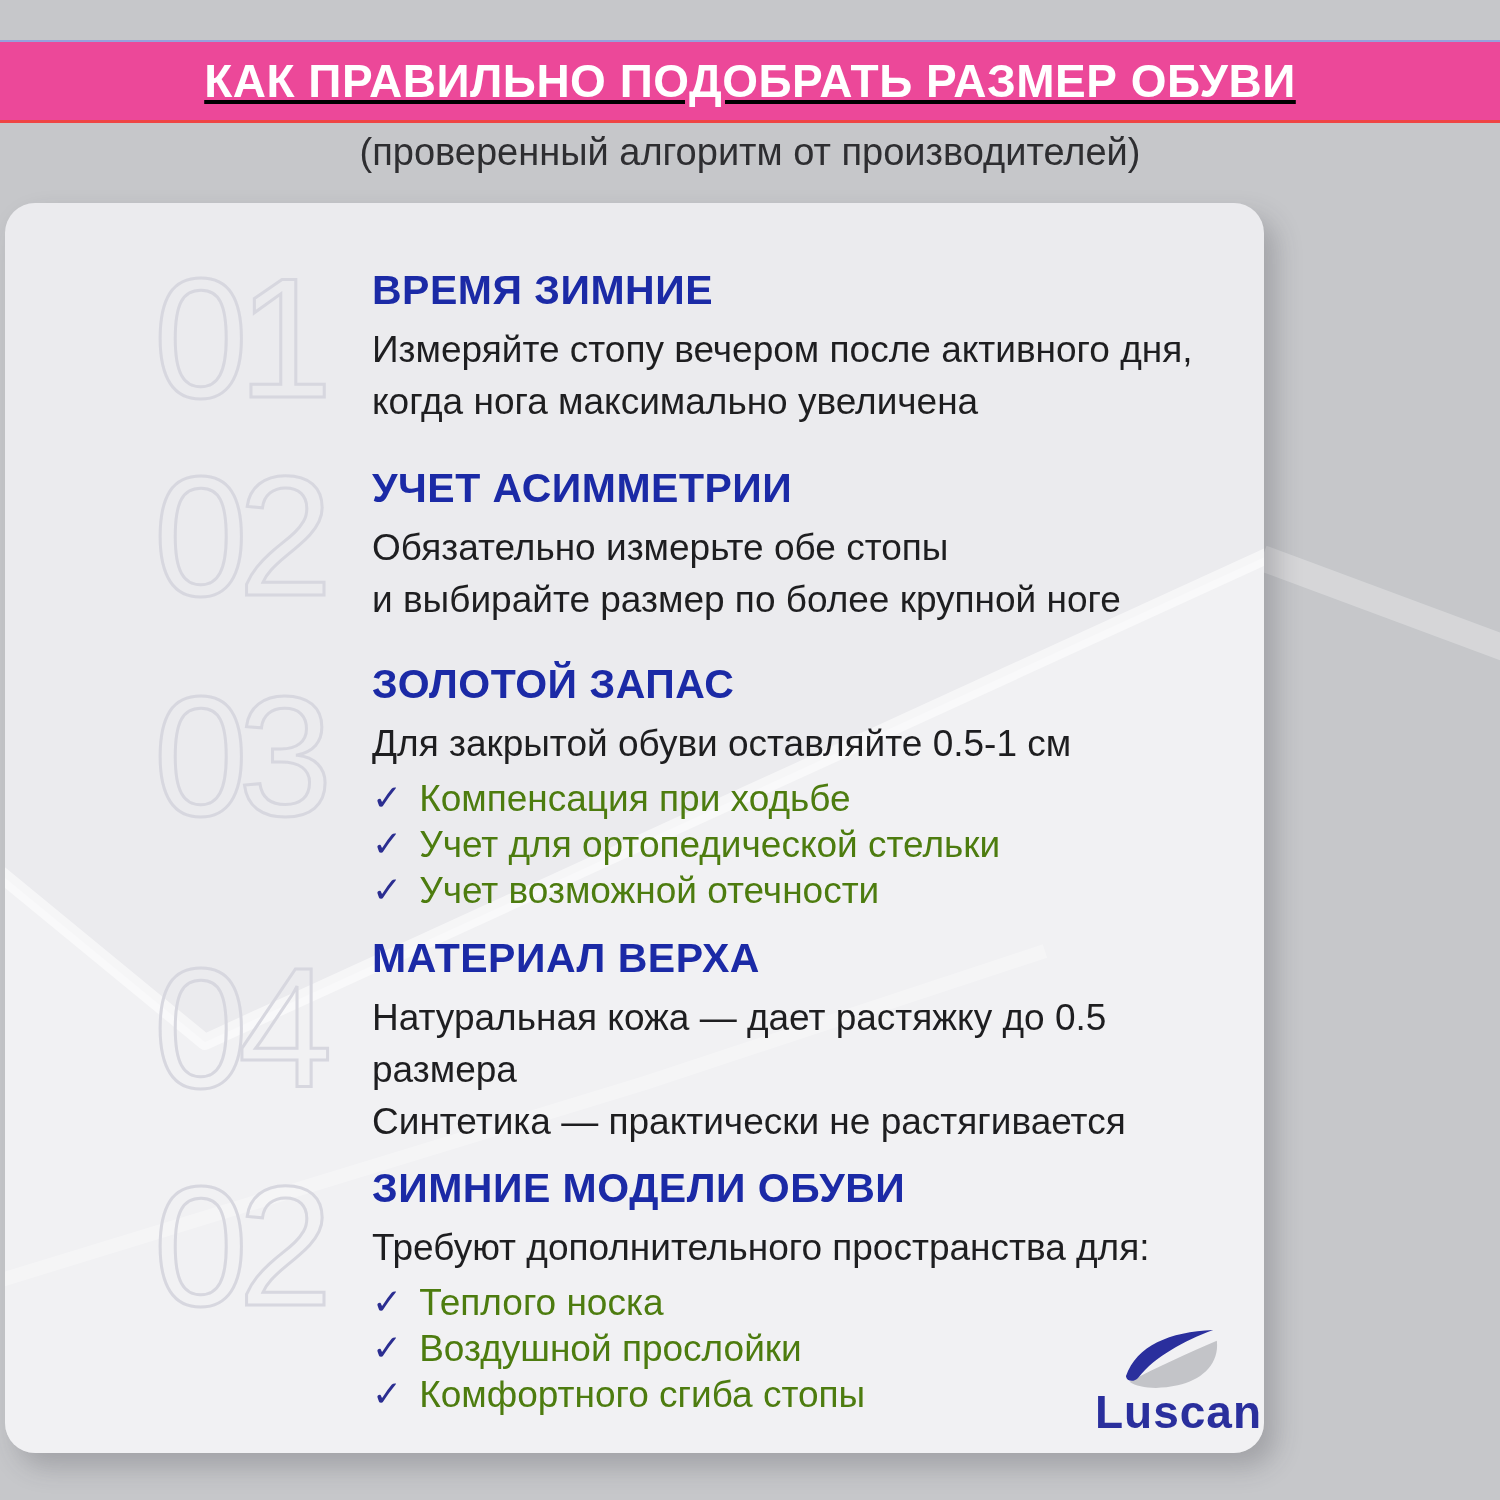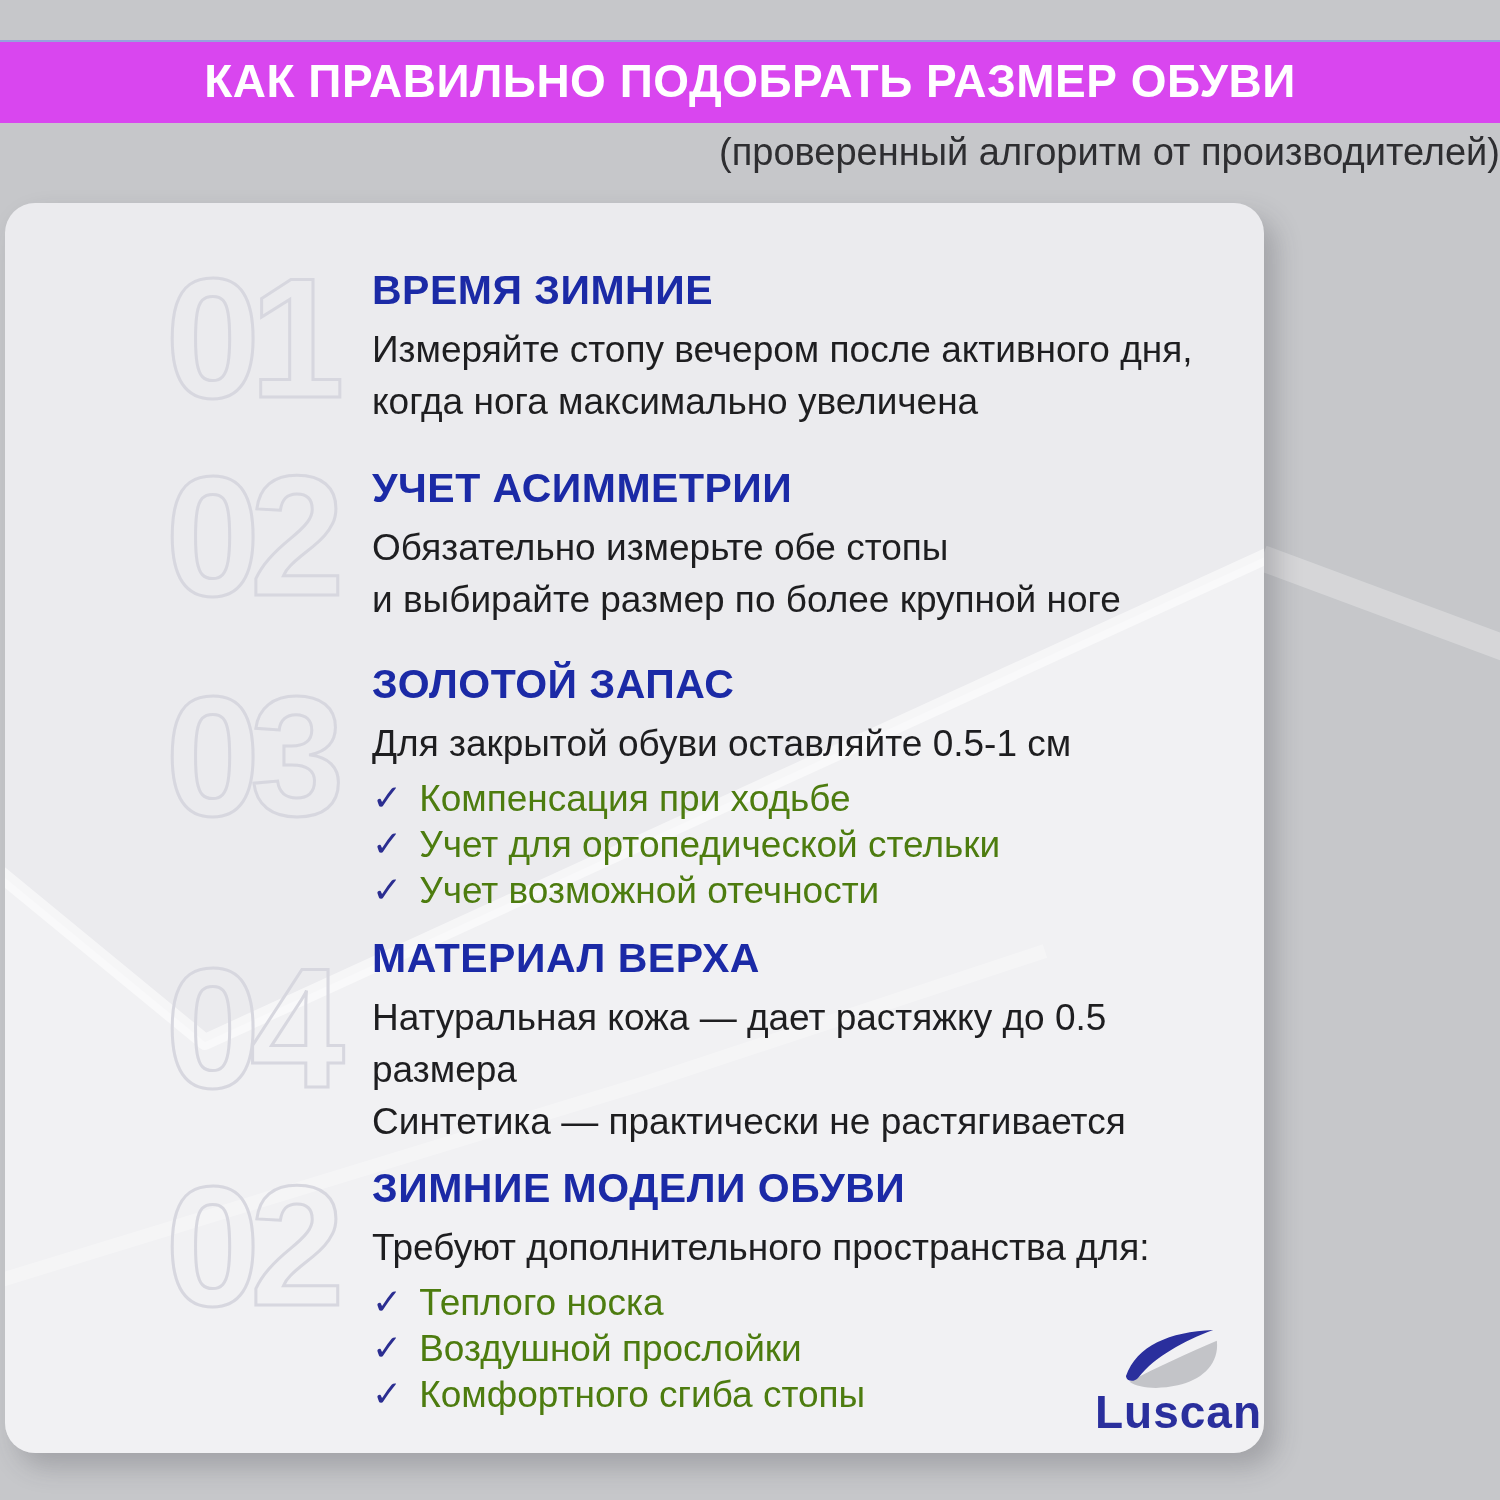--- a/index.html
+++ b/index.html
@@ -5,39 +5,39 @@
   html,body{margin:0;padding:0;}
   body{
     width:1500px;height:1500px;position:relative;overflow:hidden;
     background:#c6c7ca;
     font-family:"Liberation Sans","DejaVu Sans",sans-serif;
   }
   .bg-decor{position:absolute;left:0;top:0;z-index:0;}
   
   .banner{
     position:absolute;left:0;top:40px;width:100%;height:83px;box-sizing:border-box;
-    background:#d946ef;border-top:2px solid #96a0dc;border-bottom:3px solid #d946ef;
-    display:flex;align-items:center;justify-content:center;z-index:2;
+    background:#ec4899;border-top:2px solid #96a0dc;border-bottom:3px solid #ef4444;
+    display:flex;align-items:center;justify-content:center;z-index:2;text-decoration:underline;
   }
   .banner-title{color:#ffffff;font-weight:bold;font-size:46px;letter-spacing:.5px;white-space:nowrap;}
   .subtitle{
-    position:absolute;top:131px;left:0;width:100%;text-align:right;z-index:2;
+    position:absolute;top:131px;left:0;width:100%;text-align:center;z-index:2;
     font-size:38px;color:#2e2e31;
   }
   
   .card{
     position:absolute;left:5px;top:203px;width:1259px;height:1250px;z-index:1;
     background:#ebebee;border-radius:30px;overflow:hidden;
     box-shadow:12px 14px 26px rgba(55,55,65,.25);
   }
   .card-decor{position:absolute;left:0;top:0;}
   
   .ghost{
-    position:absolute;left:140px;width:210px;text-align:center;line-height:1;
-    font-weight:bold;font-size:170px;letter-spacing:-10px;
+    position:absolute;left:128px;width:210px;text-align:center;line-height:1;
+    font-weight:normal;font-size:170px;letter-spacing:-10px;
     color:transparent;-webkit-text-stroke:3px #d7d7df;
     user-select:none;
   }
   .ghost.n1{top:50px}
   .ghost.n2{top:248px}
   .ghost.n3{top:468px}
   .ghost.n4{top:740px}
   .ghost.n5{top:958px}
   
   .step{position:absolute;left:367px;width:880px;}

